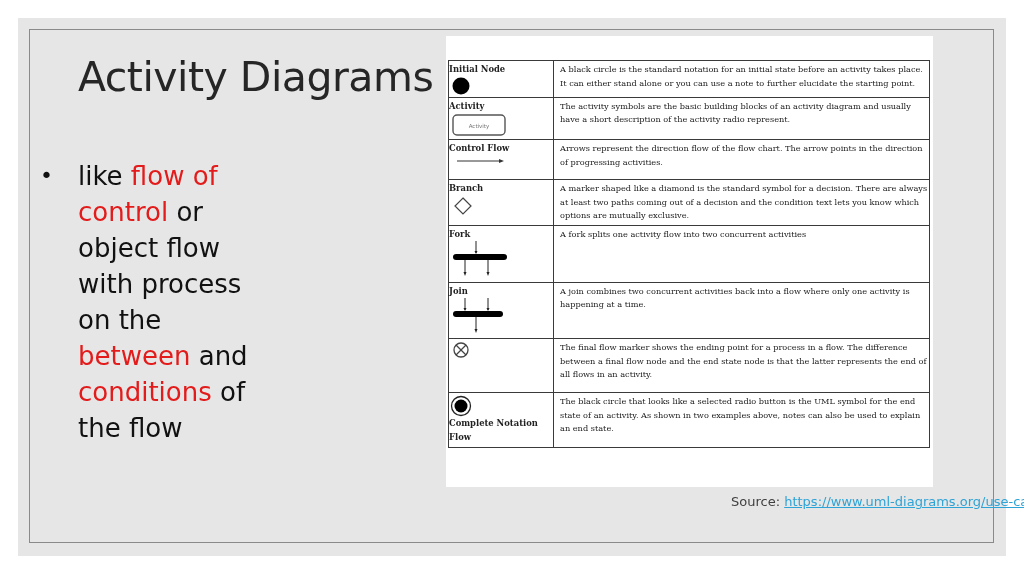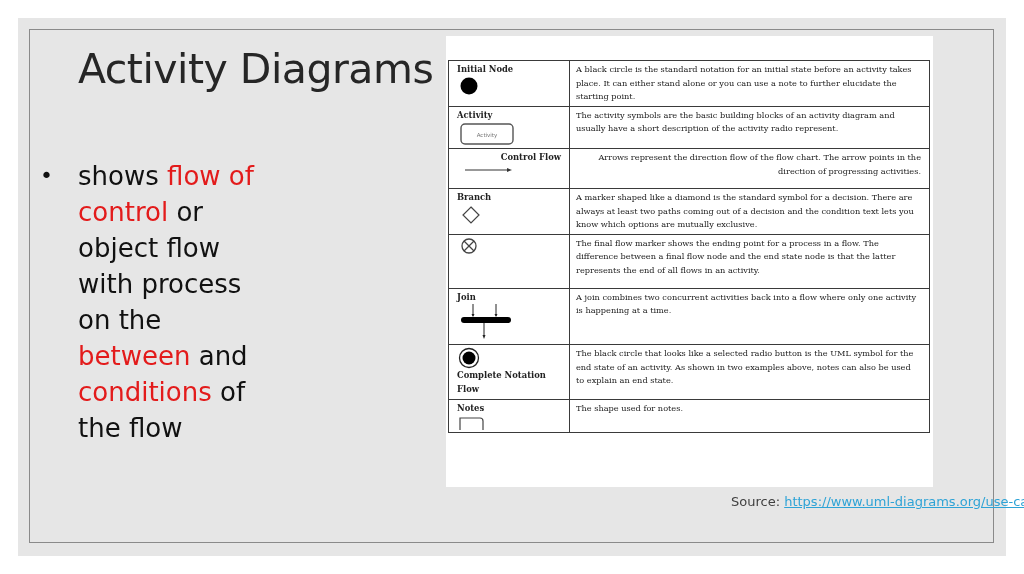--- a/index.html
+++ b/index.html
@@ -24,21 +24,21 @@
       left: 29px;
       top: 29px;
       width: 965px;
       height: 514px;
       border: 1px solid #8a8a8a;
       box-sizing: border-box;
     }
     .title {
       position: absolute;
       left: 78px;
-      top: 45px;
+      top: 53px;
       font-family: "DejaVu Sans", sans-serif;
       font-size: 41px;
       font-weight: normal;
       color: #262626;
       letter-spacing: -0.5px;
       white-space: nowrap;
       margin: 0;
     }
     .bullet-list {
       position: absolute;
@@ -89,21 +89,21 @@
       top: 24px;
       width: 482px;
       border-collapse: collapse;
       font-family: "DejaVu Serif", serif;
       font-size: 8.2px;
       color: #222;
     }
     table.notation td {
       border: 1.5px solid #3a3a3a;
       vertical-align: top;
-      padding: 2px 8px;
+      padding: 2px 0;
       line-height: 13.5px;
     }
     td.sym { width: 104px; position: relative; }
     td.desc { padding-left: 6px !important; }
     .sym-label {
       font-weight: bold;
       font-size: 8.4px;
       display: block;
     }
     .shape { display: block; }
@@ -125,21 +125,21 @@
 <body>
 
 <div class="slide-bg"></div>
 <div class="slide-frame"></div>
 
 <h1 class="title">Activity Diagrams</h1>
 
 <ul class="bullet-list">
   <li class="bullet-item">
     <span class="bullet-dot">•</span>
-    <span>shows </span><span class="hl">flow of control</span><span> or object flow with process on the </span><span class="hl">between</span><span> and </span><span class="hl">conditions</span><span> of the flow</span>
+    <span>like </span><span class="hl">flow of control</span><span> or object flow with process on the </span><span class="hl">between</span><span> and </span><span class="hl">conditions</span><span> of the flow</span>
   </li>
 </ul>
 
 <div class="table-img">
   <table class="notation">
     <tbody>
         <tr style="height:35px;">
       <td class="sym">
         <span class="sym-label">Initial Node</span>
         <svg class="shape" width="30" height="18" viewBox="0 0 30 18">
@@ -151,82 +151,88 @@
     <tr style="height:42px;margin-left:32px;">
       <td class="sym">
         <span class="sym-label">Activity</span>
         <svg class="shape" width="60" height="24" viewBox="0 0 60 24">
           <rect x="4" y="2" width="52" height="20" rx="4" ry="4" fill="#fff" stroke="#555" stroke-width="1.4"></rect>
           <text x="30" y="15" font-size="5.5" text-anchor="middle" fill="#777" font-family="DejaVu Sans, sans-serif">Activity</text>
         </svg>
       </td>
       <td class="desc">The activity symbols are the basic building blocks of an activity diagram and usually have a short description of the activity radio represent.</td>
     </tr>
-    <tr style="height:40px;text-align:right;">
+    <tr style="height:40px;">
       <td class="sym">
         <span class="sym-label">Control Flow</span>
         <svg class="shape" width="60" height="10" viewBox="0 0 60 10">
           <line x1="8" y1="5" x2="50" y2="5" stroke="#333" stroke-width="1"></line>
           <polygon points="50,3 55,5 50,7" fill="#333"></polygon>
         </svg>
       </td>
       <td class="desc">Arrows represent the direction flow of the flow chart. The arrow points in the direction of progressing activities.</td>
     </tr>
     <tr style="height:41px;">
       <td class="sym">
         <span class="sym-label">Branch</span>
         <svg class="shape" width="30" height="20" viewBox="0 0 30 20">
           <polygon points="14,2 22,10 14,18 6,10" fill="#fff" stroke="#444" stroke-width="1.2"></polygon>
         </svg>
       </td>
       <td class="desc">A marker shaped like a diamond is the standard symbol for a decision. There are always at least two paths coming out of a decision and the condition text lets you know which options are mutually exclusive.</td>
     </tr>
-    <tr style="height:54px;">
-      <td class="sym">
-        <svg class="shape" width="30" height="20" viewBox="0 0 30 20">
-          <circle cx="12" cy="9" r="7" fill="#fff" stroke="#444" stroke-width="1.3"></circle>
-          <line x1="7" y1="4" x2="17" y2="14" stroke="#444" stroke-width="1.3"></line>
-          <line x1="17" y1="4" x2="7" y2="14" stroke="#444" stroke-width="1.3"></line>
-        </svg>
-      </td>
-      <td class="desc">The final flow marker shows the ending point for a process in a flow. The difference between a final flow node and the end state node is that the latter represents the end of all flows in an activity.</td>
+    <tr style="height:57px;">
+      <td class="sym">
+        <span class="sym-label">Fork</span>
+        <svg class="shape" width="70" height="38" viewBox="0 0 70 38">
+          <line x1="27" y1="0" x2="27" y2="12" stroke="#222" stroke-width="1"></line>
+          <polygon points="25.5,10 28.5,10 27,13" fill="#222"></polygon>
+          <rect x="4" y="13" width="54" height="6" rx="3" fill="#000"></rect>
+          <line x1="16" y1="19" x2="16" y2="32" stroke="#222" stroke-width="1"></line>
+          <polygon points="14.5,31 17.5,31 16,35" fill="#222"></polygon>
+          <line x1="39" y1="19" x2="39" y2="32" stroke="#222" stroke-width="1"></line>
+          <polygon points="37.5,31 40.5,31 39,35" fill="#222"></polygon>
+        </svg>
+      </td>
+      <td class="desc">A fork splits one activity flow into two concurrent activities</td>
     </tr>
     <tr style="height:54px;">
       <td class="sym">
         <span class="sym-label">Join</span>
         <svg class="shape" width="70" height="38" viewBox="0 0 70 38">
           <line x1="16" y1="0" x2="16" y2="12" stroke="#222" stroke-width="1"></line>
           <polygon points="14.5,10 17.5,10 16,13" fill="#222"></polygon>
           <line x1="39" y1="0" x2="39" y2="12" stroke="#222" stroke-width="1"></line>
           <polygon points="37.5,10 40.5,10 39,13" fill="#222"></polygon>
           <rect x="4" y="13" width="50" height="6" rx="3" fill="#000"></rect>
           <line x1="27" y1="19" x2="27" y2="32" stroke="#222" stroke-width="1"></line>
           <polygon points="25.5,31 28.5,31 27,35" fill="#222"></polygon>
         </svg>
       </td>
       <td class="desc">A join combines two concurrent activities back into a flow where only one activity is happening at a time.</td>
     </tr>
+    <tr style="height:54px;">
+      <td class="sym">
+        <svg class="shape" width="30" height="20" viewBox="0 0 30 20">
+          <circle cx="12" cy="9" r="7" fill="#fff" stroke="#444" stroke-width="1.3"></circle>
+          <line x1="7" y1="4" x2="17" y2="14" stroke="#444" stroke-width="1.3"></line>
+          <line x1="17" y1="4" x2="7" y2="14" stroke="#444" stroke-width="1.3"></line>
+        </svg>
+      </td>
+      <td class="desc">The final flow marker shows the ending point for a process in a flow. The difference between a final flow node and the end state node is that the latter represents the end of all flows in an activity.</td>
+    </tr>
     <tr style="height:55px;">
       <td class="sym">
         <svg class="shape" width="30" height="22" viewBox="0 0 30 22">
           <circle cx="12" cy="11" r="9.5" fill="#fff" stroke="#222" stroke-width="1.3"></circle>
           <circle cx="12" cy="11" r="6.5" fill="#000"></circle>
         </svg>
         <span class="sym-label">Complete Notation Flow</span>
       </td>
       <td class="desc">The black circle that looks like a selected radio button is the UML symbol for the end state of an activity. As shown in two examples above, notes can also be used to explain an end state.</td>
     </tr>
-    <tr style="height:32px;">
-      <td class="sym">
-        <span class="sym-label">Notes</span>
-        <svg class="shape" width="30" height="14" viewBox="0 0 30 14">
-          <path d="M3,14 L3,2 L23,2 Q26,2 26,5 L26,14" fill="#fff" stroke="#444" stroke-width="1.2"></path>
-        </svg>
-      </td>
-      <td class="desc">The shape used for notes.</td>
-    </tr>
   </tbody>
     </table>
 </div>
 
 <div class="src">
   <span>Source: </span><a>https://www.uml-diagrams.org/use-case-diagrams</a>
 </div>
 
 </body></html>

